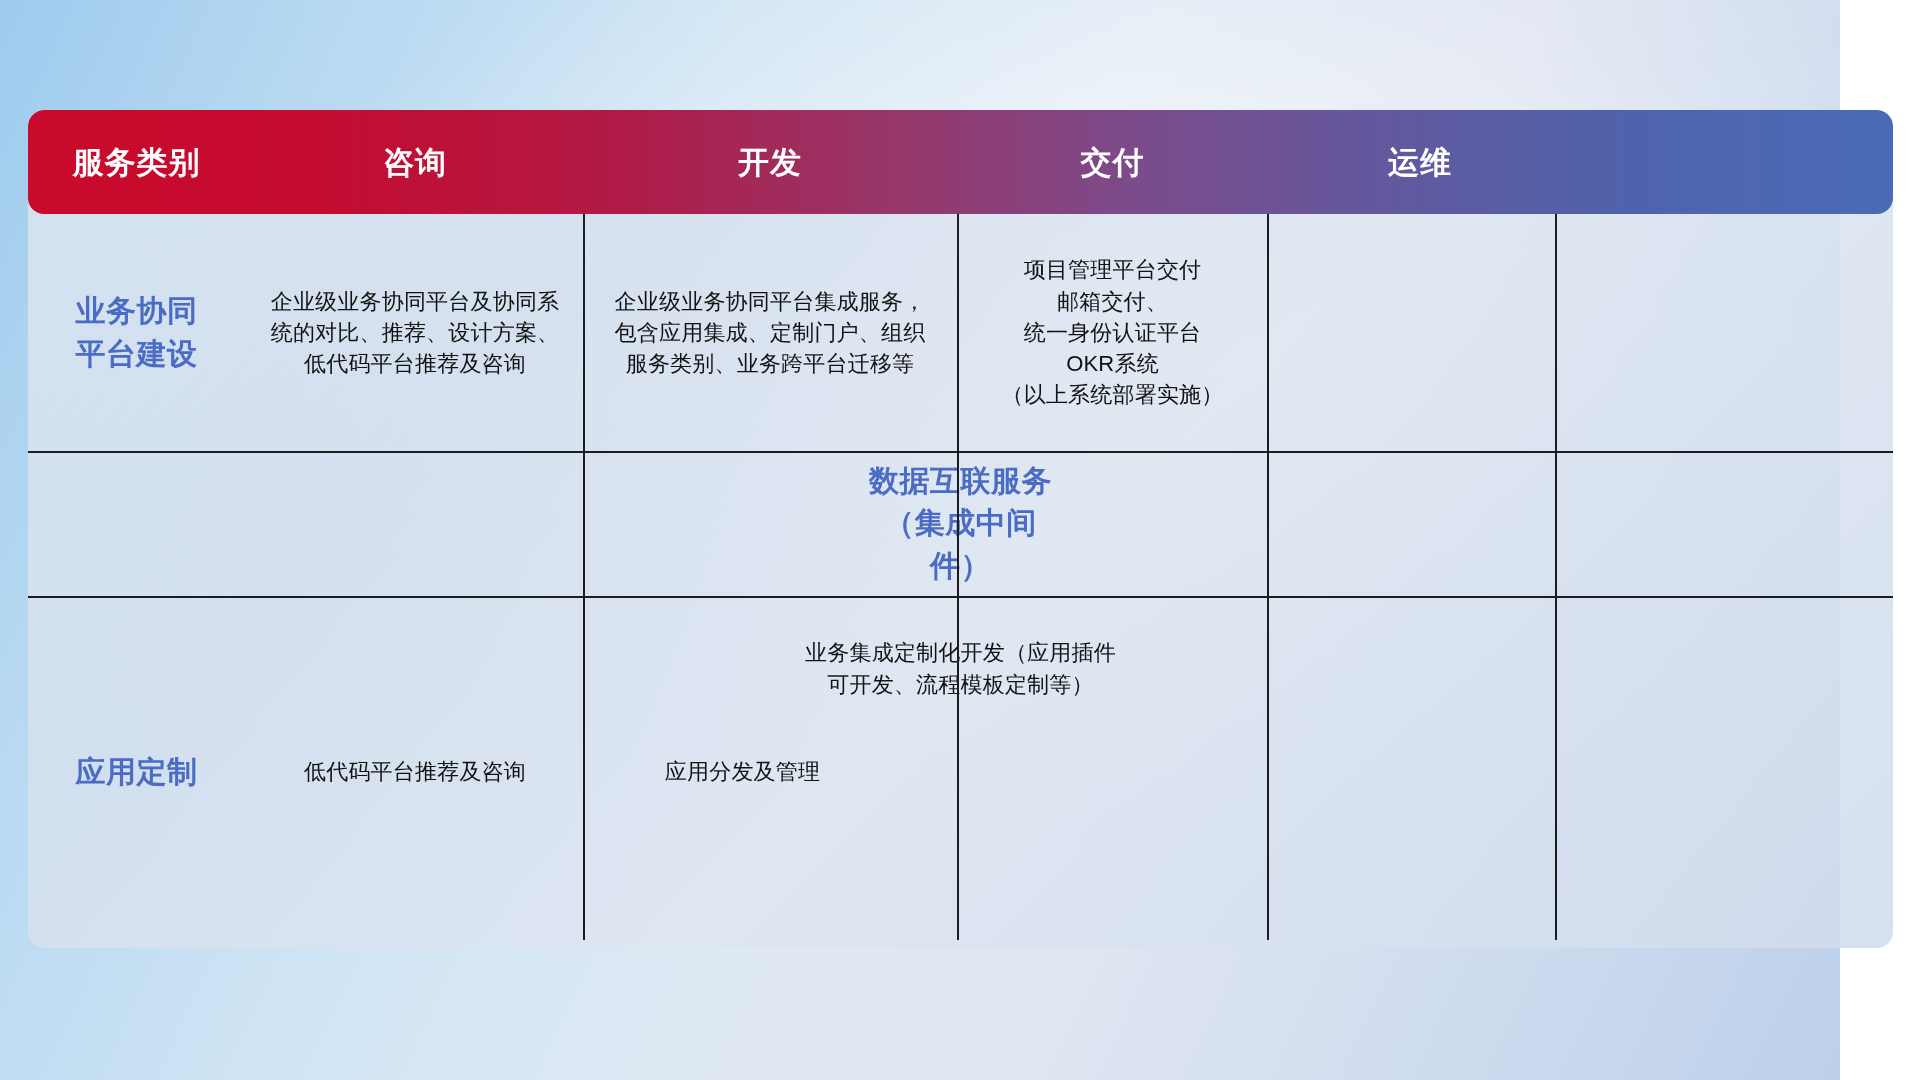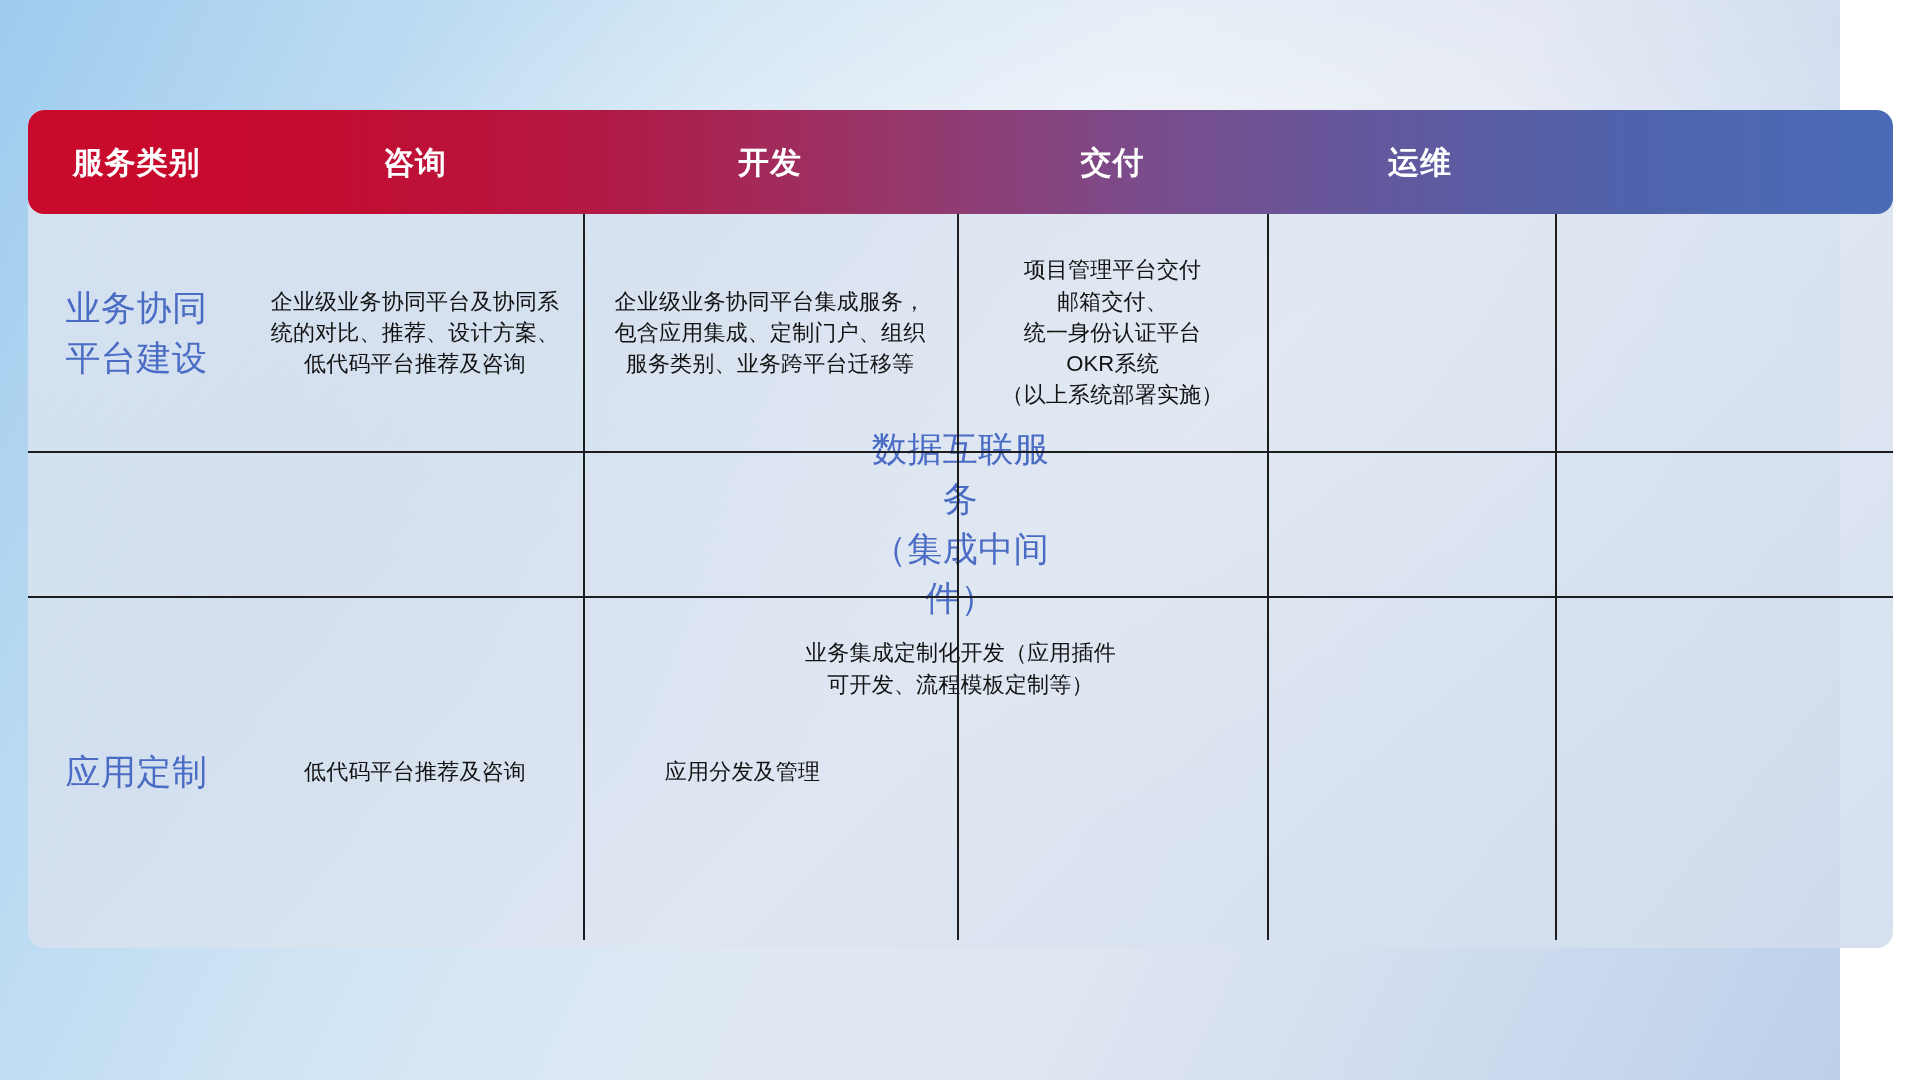--- a/index.html
+++ b/index.html
@@ -116,22 +116,22 @@
 
   .c-label { width: 217px; }
   .c-1     { width: 340px; }
   .c-2     { width: 370px; }
   .c-3     { width: 315px; }
   .c-4     { width: 300px; }
   .c-pad   { flex: 1 1 auto; }
 
   .label-text {
     color: #4b6cc4;
-    font-size: 35px;
-    font-weight: normal;
+    font-size: 30px;
+    font-weight: bold;
     line-height: 1.42;
     white-space: pre-line;
     letter-spacing: 0.5px;
   }
 
   .body-text {
     color: #121212;
     font-size: 22px;
     font-weight: 400;
     line-height: 1.42;

